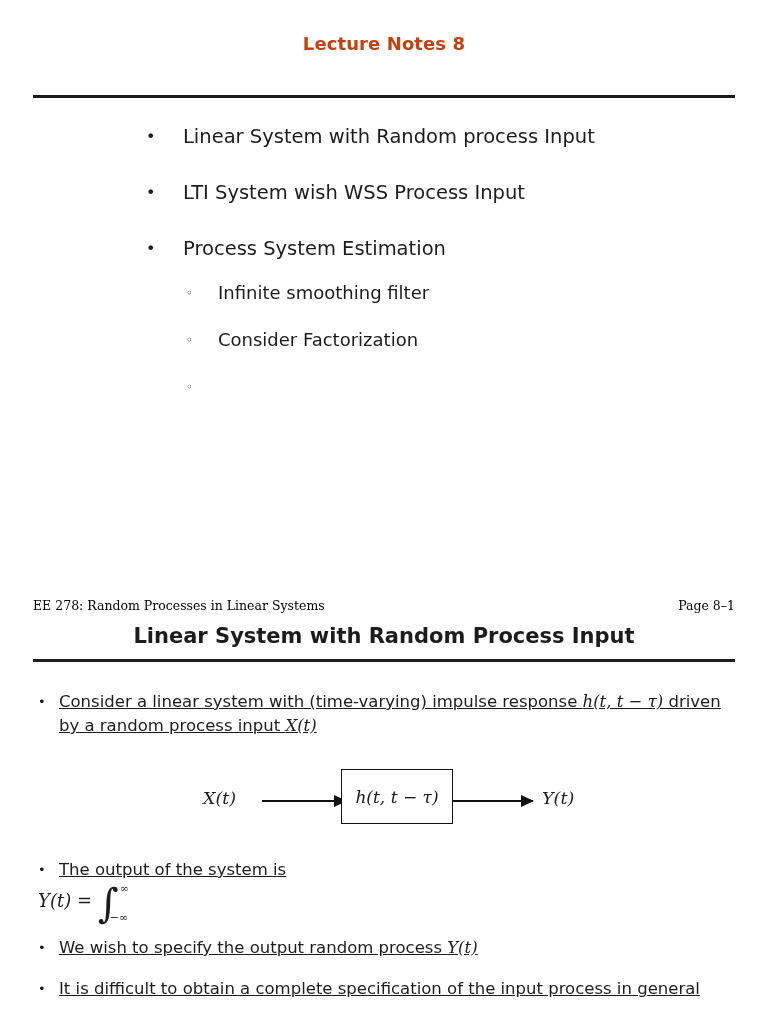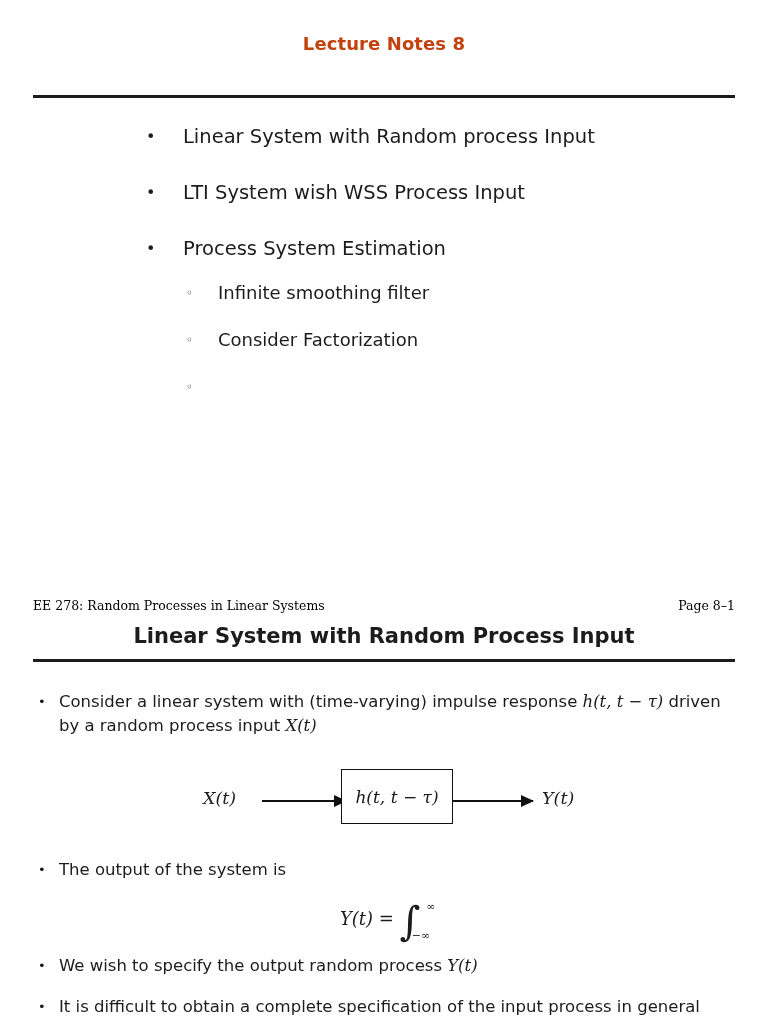--- a/index.html
+++ b/index.html
@@ -127,21 +127,21 @@
     align-items: flex-start;
     font-size: 16.5px;
     line-height: 24px;
     color: #1c1c1c;
   }
   .body-item .bullet {
     flex: 0 0 21px;
     font-size: 13px;
     line-height: 24px;
   }
-  .body-item .btext { flex: 1 1 auto; }
+  .body-item .btext { flex: 1 1 auto; text-decoration: underline; }
 
   
   .math {
     font-family: "DejaVu Serif", serif;
     font-style: italic;
     font-size: 16.5px;
     white-space: nowrap;
   }
 
   
@@ -189,22 +189,21 @@
     border: 1.6px solid #111111;
     background: #ffffff;
     display: flex;
     align-items: center;
     justify-content: center;
   }
   .dg-box .math { font-size: 17px; }
 
   
   .equation {
-    text-align: center;
-    margin-top: 18px;
+    text-align: left;
     margin-bottom: 14px;
     font-family: "DejaVu Serif", serif;
     font-style: italic;
     font-size: 18px;
     color: #1c1c1c;
   }
   .int-wrap {
     display: inline-flex;
     align-items: center;
     vertical-align: middle;

